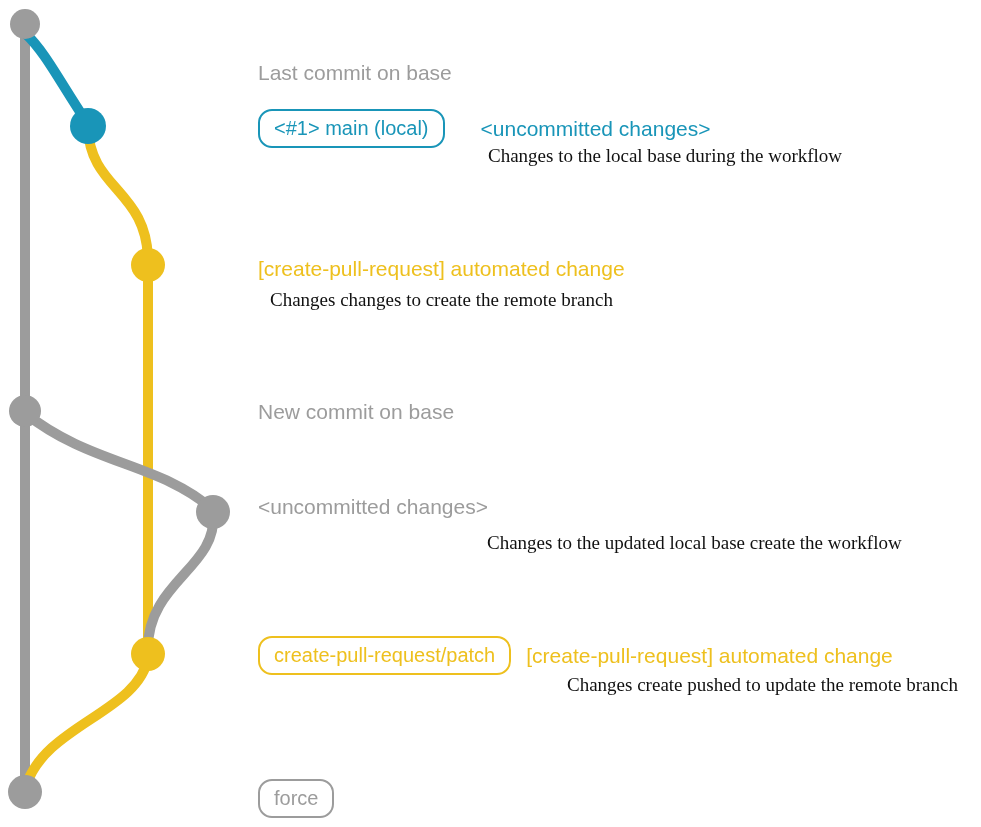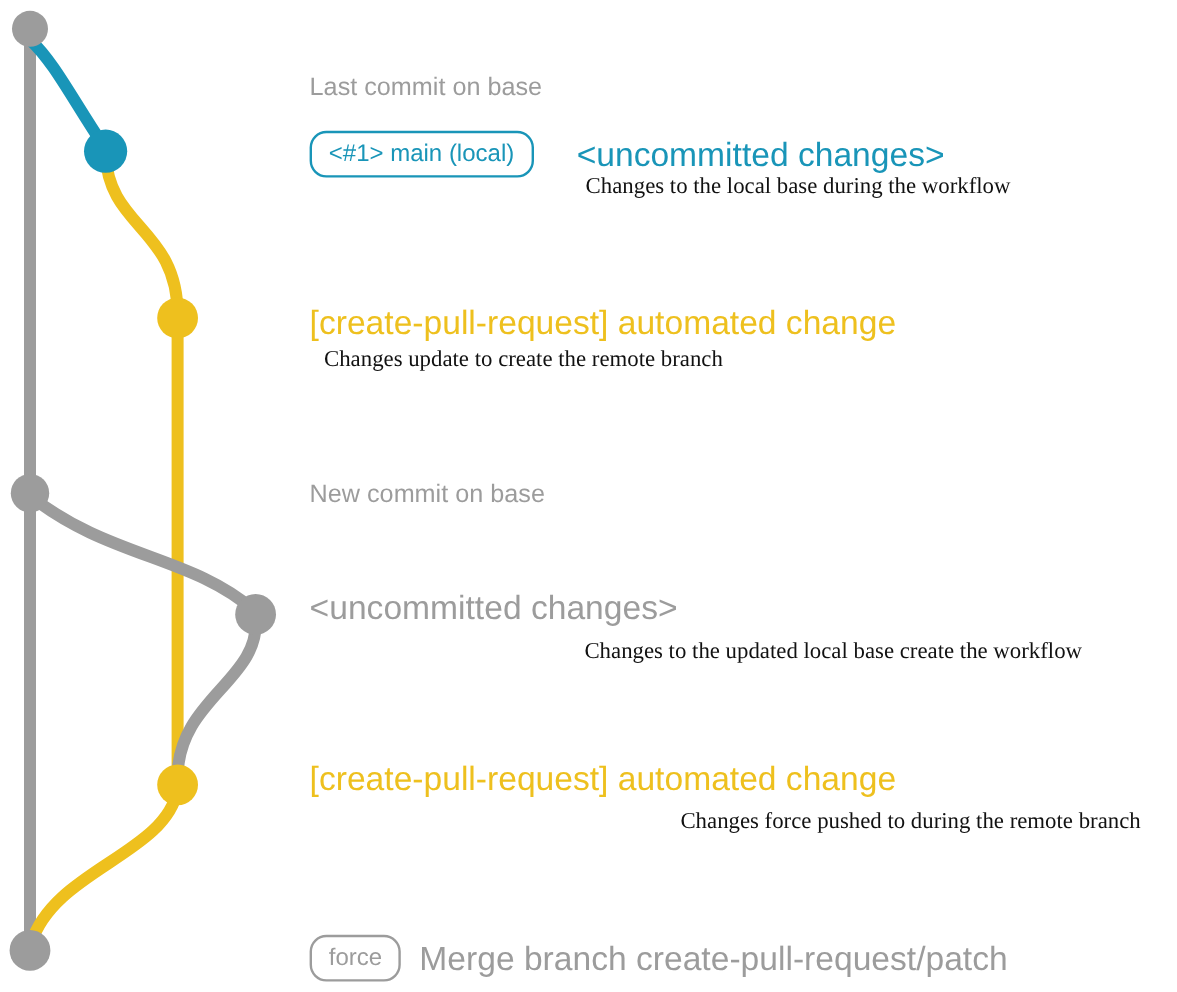--- a/index.html
+++ b/index.html
@@ -45,21 +45,21 @@
     padding: 5px 14px 6px 14px;
     border: 2px solid;
     border-radius: 14px;
     font-size: 20px;
     line-height: 24px;
   }
   .pill.blue   { color: var(--blue);   border-color: var(--blue); }
   .pill.gray   { color: var(--gray);   border-color: var(--gray); }
   .pill.yellow { color: var(--yellow); border-color: var(--yellow); }
 
-  .heading { font-size: 28px; line-height: 25px; }
+  .heading { font-size: 21px; line-height: 25px; }
   .heading.blue   { color: var(--blue); }
   .heading.gray   { color: var(--gray); }
   .heading.yellow { color: var(--yellow); }
 
   .section-title {
     position: absolute;
     font-size: 21px;
     color: var(--gray);
     white-space: nowrap;
   }
@@ -116,30 +116,30 @@
 
 <div id="row-commit1" class="row">
   <span class="pill blue">&lt;#1&gt; main (local)</span>
   <span class="heading blue">&lt;uncommitted changes&gt;</span>
 </div>
 <div id="note-commit1" class="note">Changes to the local base during the workflow</div>
 
 <div id="row-auto1" class="row">
   <span class="heading yellow">[create-pull-request] automated change</span>
 </div>
-<div id="note-auto1" class="note">Changes update to create the remote branch</div>
+<div id="note-auto1" class="note">Changes changes to create the remote branch</div>
 
 <div id="row-new-commit" class="section-title">New commit on base</div>
 
 <div id="row-commit2" class="row">
   <span class="heading gray">&lt;uncommitted changes&gt;</span>
 </div>
 <div id="note-commit2" class="note">Changes to the updated local base create the workflow</div>
 
 <div id="row-patch" class="row">
+  <span class="pill yellow">create-pull-request/patch</span>
   <span class="heading yellow">[create-pull-request] automated change</span>
 </div>
-<div id="note-patch" class="note">Changes force pushed to during the remote branch</div>
+<div id="note-patch" class="note">Changes create pushed to update the remote branch</div>
 
 <div id="row-merge" class="row">
   <span class="pill gray">force</span>
-  <span class="heading gray">Merge branch create-pull-request/patch</span>
 </div>
 
 </body></html>

